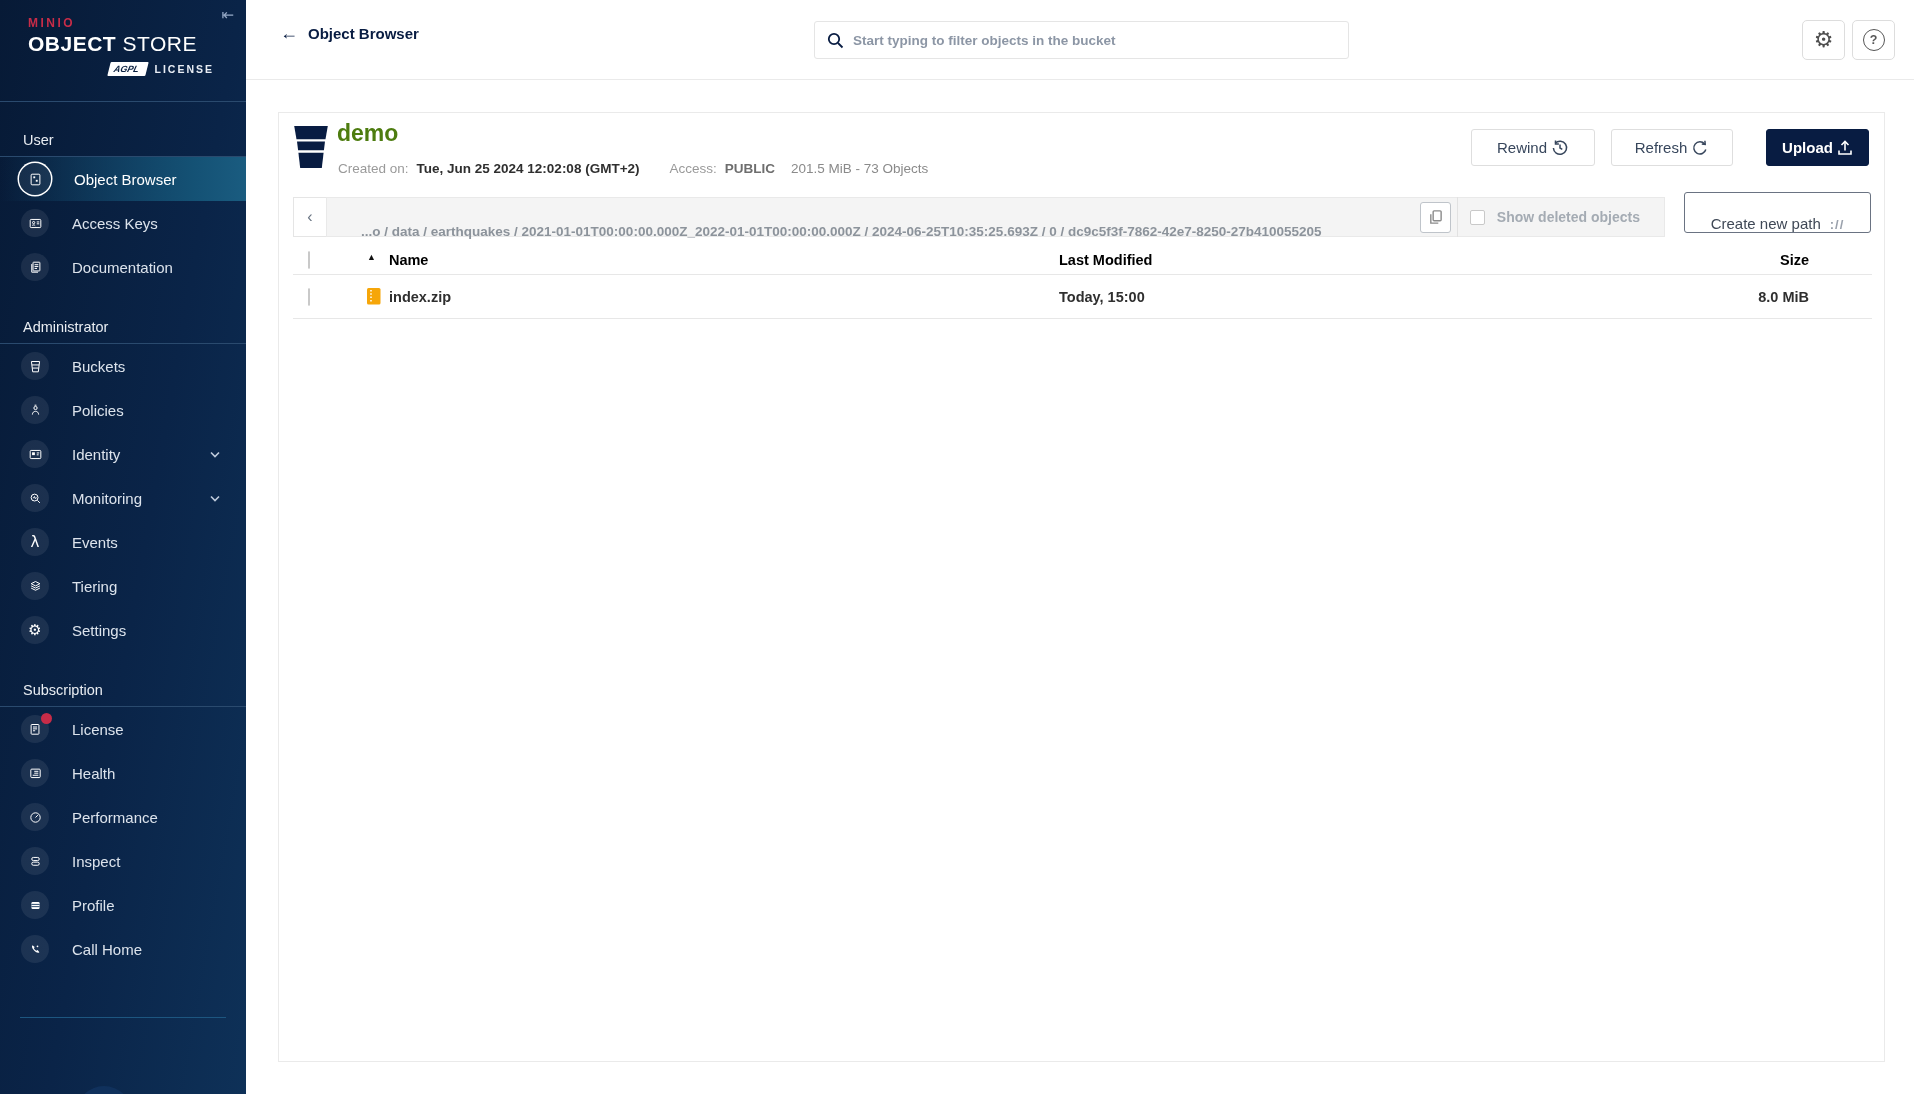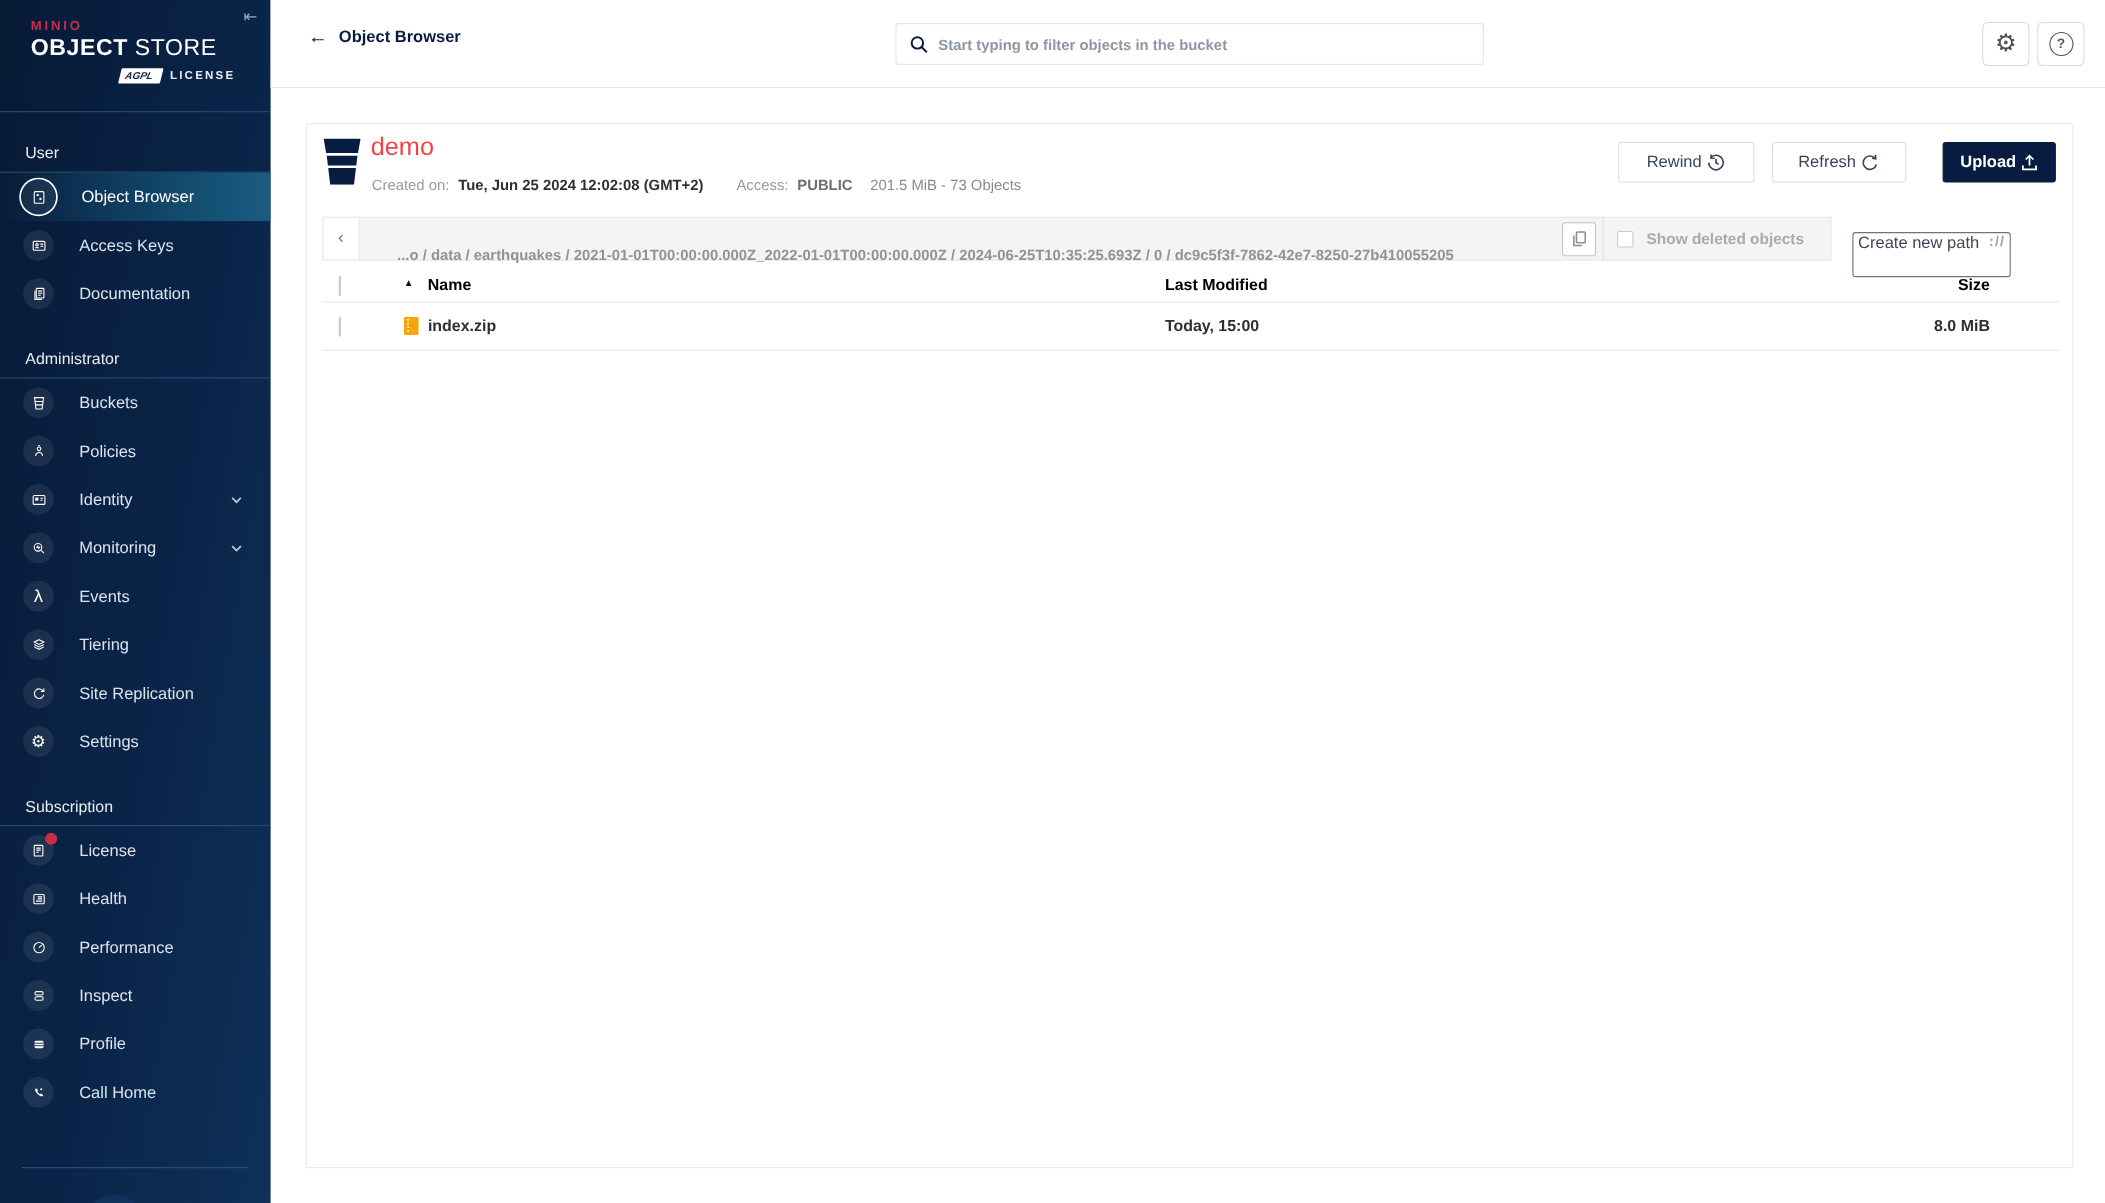--- a/index.html
+++ b/index.html
@@ -54,21 +54,21 @@
     border-radius:5px; background:#fff; display:flex; align-items:center; justify-content:center;
     cursor:pointer; }
   .gear-g { font-size:22px; color:#4F4F4F; font-family:"DejaVu Sans",sans-serif; line-height:1; }
   .help-c { width:22px; height:22px; border:1.6px solid #565656; border-radius:50%;
     display:flex; align-items:center; justify-content:center; font-size:12.5px; font-weight:bold; color:#565656; }
 
   
   #card { position:absolute; left:278px; top:112px; width:1607px; height:950px;
     background:#fff; border:1px solid #EAEAEA; }
   .bkt-icon { position:absolute; left:14px; top:13px; }
-  .bkt-name { position:absolute; left:58px; top:7px; font-size:23px; font-weight:normal; color:#ef4444; }
+  .bkt-name { position:absolute; left:58px; top:7px; font-size:23px; font-weight:bold; color:#4d7c0f; }
   .meta { position:absolute; left:59px; top:48px; font-size:13.5px; color:#9A9A9A;
     display:flex; align-items:flex-start; gap:8px; white-space:nowrap; }
   .meta .strong { color:#2F2F2F; font-weight:bold; }
   .meta .pub { color:#6E6E6E; font-weight:bold; margin-right:8px; }
   .meta .usage { color:#8A8A8A; }
   .hd-btn { position:absolute; top:16px; height:37px; border:1px solid #DEDEDE; border-radius:3px;
     background:#fff; color:#37465C; font-size:15px; display:flex; align-items:center;
     justify-content:center; gap:4px; cursor:pointer; font-family:"Liberation Sans",sans-serif; }
   #btn-rewind { left:1192px; width:124px; }
   #btn-refresh { left:1332px; width:122px; }
@@ -82,23 +82,23 @@
   .crumb-gray { width:1339px; height:40px; background:#F4F4F4; border:1px solid #E9E9E9;
     display:flex; align-items:center; }
   .crumb-path { flex:1; padding-left:34px; font-size:13.5px; font-weight:bold; color:#8C939B;
     white-space:nowrap; overflow:hidden;margin-top:29px; }
   .copy-btn { width:31px; height:31px; border:1px solid #BFC4CA; border-radius:3px; background:#fff;
     display:flex; align-items:center; justify-content:center; cursor:pointer; flex:none; margin-right:6px; }
   .crumb-sep { width:1px; height:40px; background:#E2E2E2; margin-right:12px; }
   .chkbox { width:15px; height:15px; border:1px solid #C9C9C9; border-radius:2px; background:#fff;
     flex:none; cursor:pointer; }
   .chk-label { font-size:14px; font-weight:bold; color:#A4ABB3; margin:0 24px 0 12px; white-space:nowrap; }
-  .create-btn { position:absolute; left:1405px; top:98px; width:144px; height:41px;
+  .create-btn { position:absolute; left:1405px; top:79px; width:187px; height:41px;
     border:1px solid #6A7382; border-radius:3px; background:#fff; color:#3F4856; font-size:15px;
-    display:flex; align-items:flex-start; justify-content:center; gap:9px; cursor:pointer; }
+    display:flex; align-items:flex-end; justify-content:center; gap:9px; cursor:pointer; }
   .cp-icon { color:#9AA1AC; font-size:13px; font-weight:bold; letter-spacing:1px; }
 
   
   .tbl { position:absolute; left:14px; top:133px; width:1579px; }
   .trow { display:grid; grid-template-columns:74px 692px 630px 120px; align-items:center;font-weight:bold; }
   .trow.head { height:29px; border-bottom:1px solid #E7E7E7; font-weight:bold; color:#000; font-size:14.5px; }
   .trow.body { height:44px; border-bottom:1px solid #E7E7E7; color:#2F2F2F; font-size:14.5px; cursor:pointer; }
   .cell-size { text-align:right; padding-right:0; }
   .cb-cell { padding-left:15px; }
   .namewrap { display:flex; align-items:center; gap:8px; }
@@ -213,29 +213,20 @@
     </div>
     <div class="nav-item">
       <span class="nav-icon">
         <svg width="15" height="15" viewBox="0 0 24 24" fill="none" stroke="#fff" stroke-width="1.6">
             <path d="M12 4l7 3.5-7 3.5-7-3.5z"></path>
             <path d="M5 11l7 3.5 7-3.5"></path>
             <path d="M5 14.5l7 3.5 7-3.5"></path>
           </svg>
       </span>
       <span class="nav-label">Tiering</span>
-    </div>
-    <div class="nav-item">
-      <span class="nav-icon">
-        <svg width="15" height="15" viewBox="0 0 24 24" fill="none" stroke="#fff" stroke-width="1.6">
-            <path d="M18.5 9A7 7 0 1 0 19 14"></path>
-            <path d="M19 4.5V9h-4.5"></path>
-          </svg>
-      </span>
-      <span class="nav-label">Site Replication</span>
     </div>
     <div class="nav-item">
       <span class="nav-icon">
           <span class="glyph">⚙</span>
         </span>
       <span class="nav-label">Settings</span>
     </div>
 
     <div class="sec-head">Subscription</div>
 

